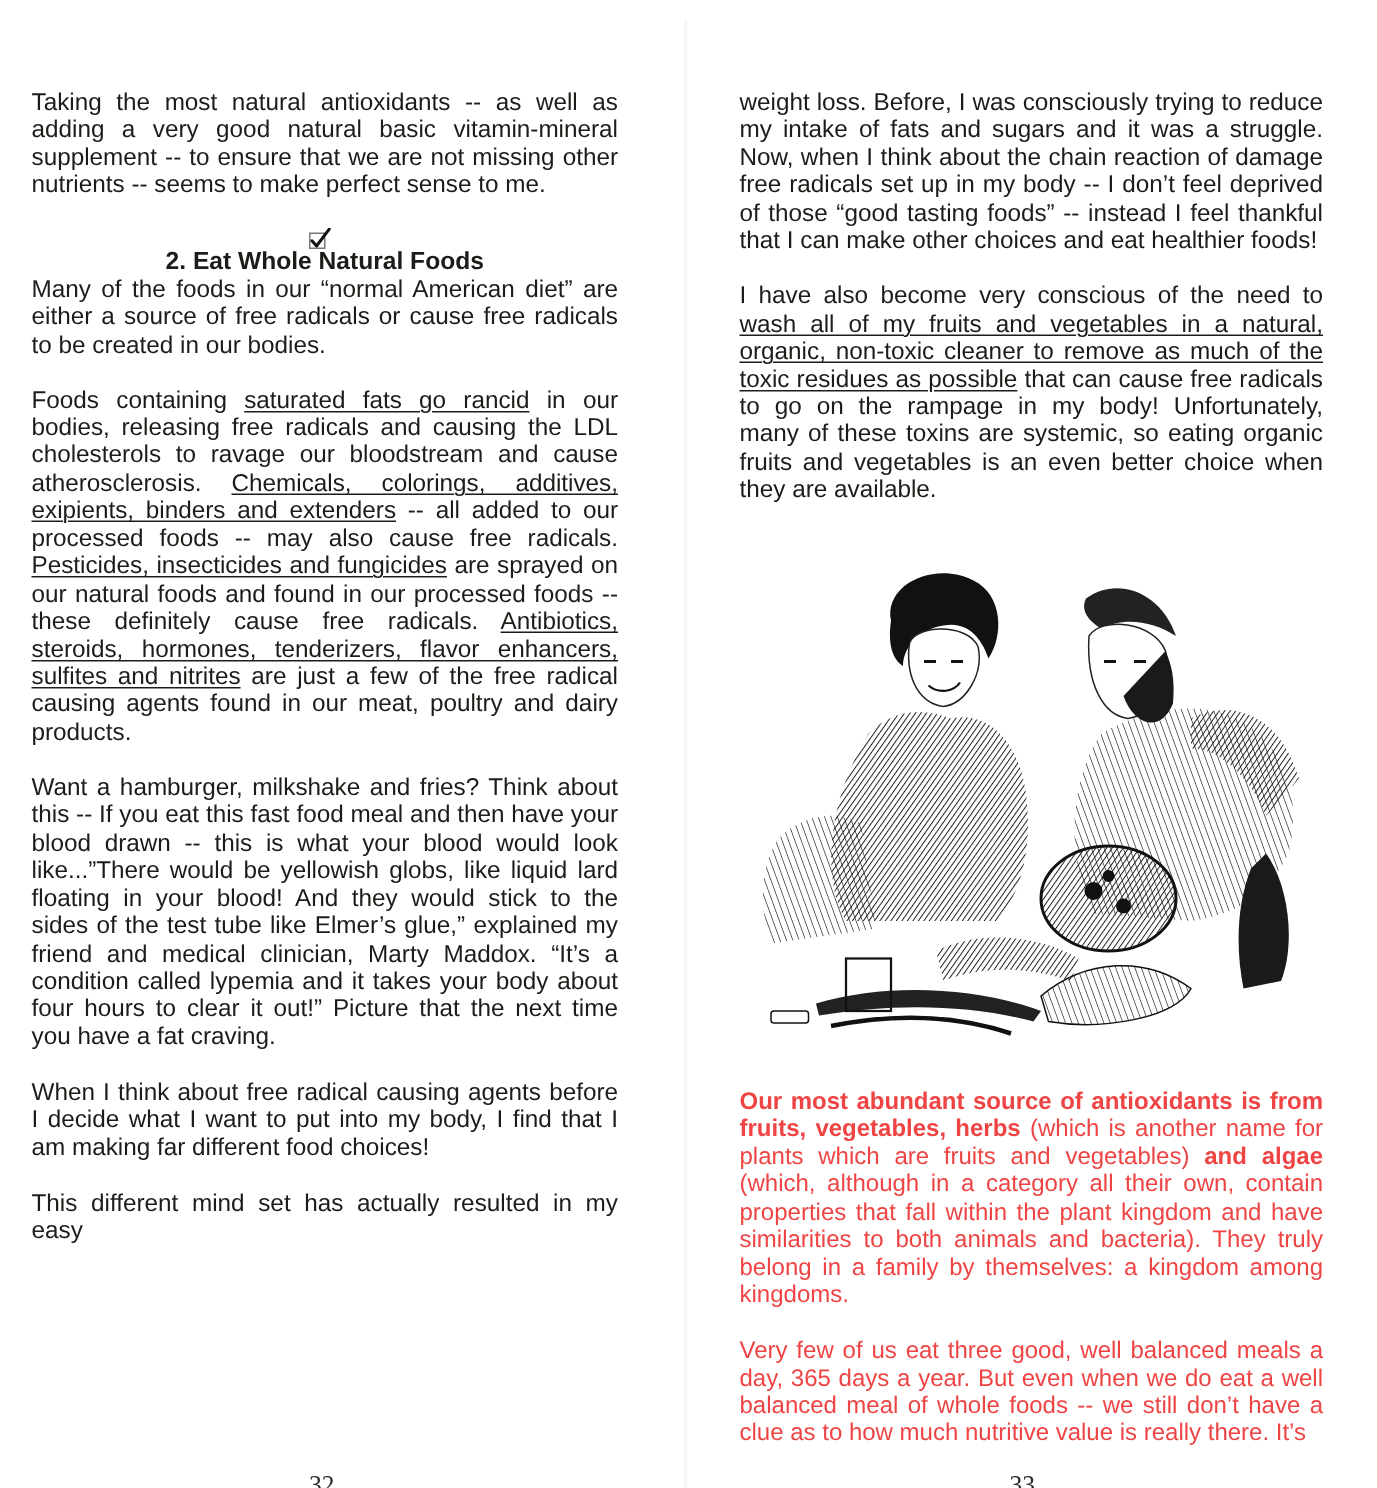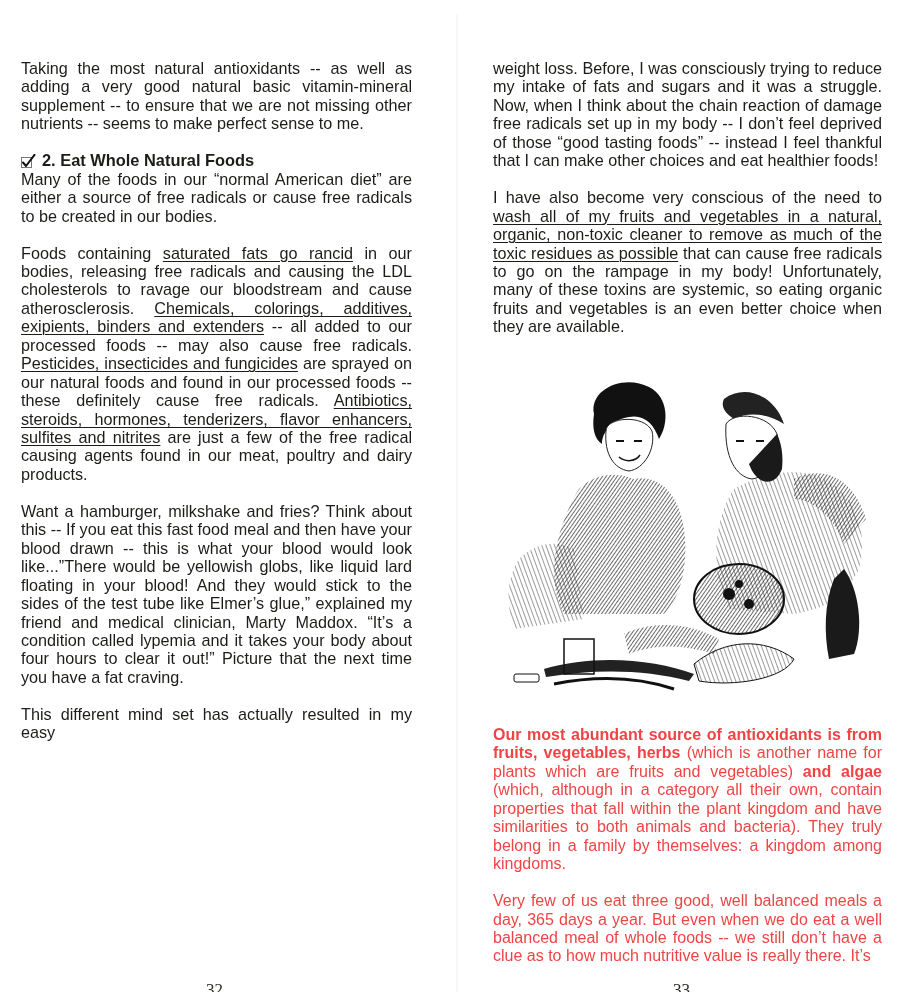--- a/index.html
+++ b/index.html
@@ -48,20 +48,21 @@
     .para.tight-bottom { margin-bottom: 0; }
     .u { text-decoration: underline; text-underline-offset: 2px; text-decoration-thickness: 1px; }
     .b { font-weight: bold; }
 
     .heading {
       font-weight: bold;
       font-size: 16.4px;
       line-height: 18.45px;
       display: flex;
       align-items: center;
+      flex-direction: column;
     }
     .check-icon {
       display: inline-block;
       width: 15px; height: 14px;
       margin-right: 6px;
       position: relative;
       top: 1px;
     }
     .check-icon svg { display: block; }
 
@@ -103,20 +104,21 @@
             <path d="M2 8.5 L5 12 L13.5 0.8" fill="none" stroke="#111" stroke-width="2" stroke-linecap="round" stroke-linejoin="round"></path>
           </svg>
         </span>
         <span>2. Eat Whole Natural Foods</span>
       </div>
       <p class="para">Many of the foods in our “normal American diet” are either a source of free radicals or cause free radicals to be created in our bodies.</p>
 
       <p class="para"><span>Foods containing </span><span class="u">saturated fats go rancid</span><span> in our bodies, releasing free radicals and causing the LDL cholesterols to ravage our bloodstream and cause atherosclerosis. </span><span class="u">Chemicals, colorings, additives, exipients, binders and extenders</span><span> -- all added to our processed foods -- may also cause free radicals. </span><span class="u">Pesticides, insecticides and fungicides</span><span> are sprayed on our natural foods and found in our processed foods -- these definitely cause free radicals. </span><span class="u">Antibiotics, steroids, hormones, tenderizers, flavor enhancers, sulfites and nitrites</span><span> are just a few of the free radical causing agents found in our meat, poultry and dairy products.</span></p>
 
       <p class="para">Want a hamburger, milkshake and fries? Think about this -- If you eat this fast food meal and then have your blood drawn -- this is what your blood would look like...”There would be yellowish globs, like liquid lard floating in your blood! And they would stick to the sides of the test tube like Elmer’s glue,” explained my friend and medical clinician, Marty Maddox. “It’s a condition called lypemia and it takes your body about four hours to clear it out!” Picture that the next time you have a fat craving.</p>
+      <p class="para">When I think about free radical causing agents before I decide what I want to put into my body, I find that I am making far different food choices!</p>
       <p class="para tight-bottom">This different mind set has actually resulted in my easy</p>
     </div>
     <div class="page-number">32</div>
   </div>
 
   <div class="page page-right">
     <div class="col">
       <p class="para">weight loss. Before, I was consciously trying to reduce my intake of fats and sugars and it was a struggle. Now, when I think about the chain reaction of damage free radicals set up in my body -- I don’t feel deprived of those “good tasting foods” -- instead I feel thankful that I can make other choices and eat healthier foods!</p>
       <p class="para tight-bottom"><span>I have also become very conscious of the need to </span><span class="u">wash all of my fruits and vegetables in a natural, organic, non-toxic cleaner to remove as much of the toxic residues as possible</span><span> that can cause free radicals to go on the rampage in my body! Unfortunately, many of these toxins are systemic, so eating organic fruits and vegetables is an even better choice when they are available.</span></p>
     </div>

